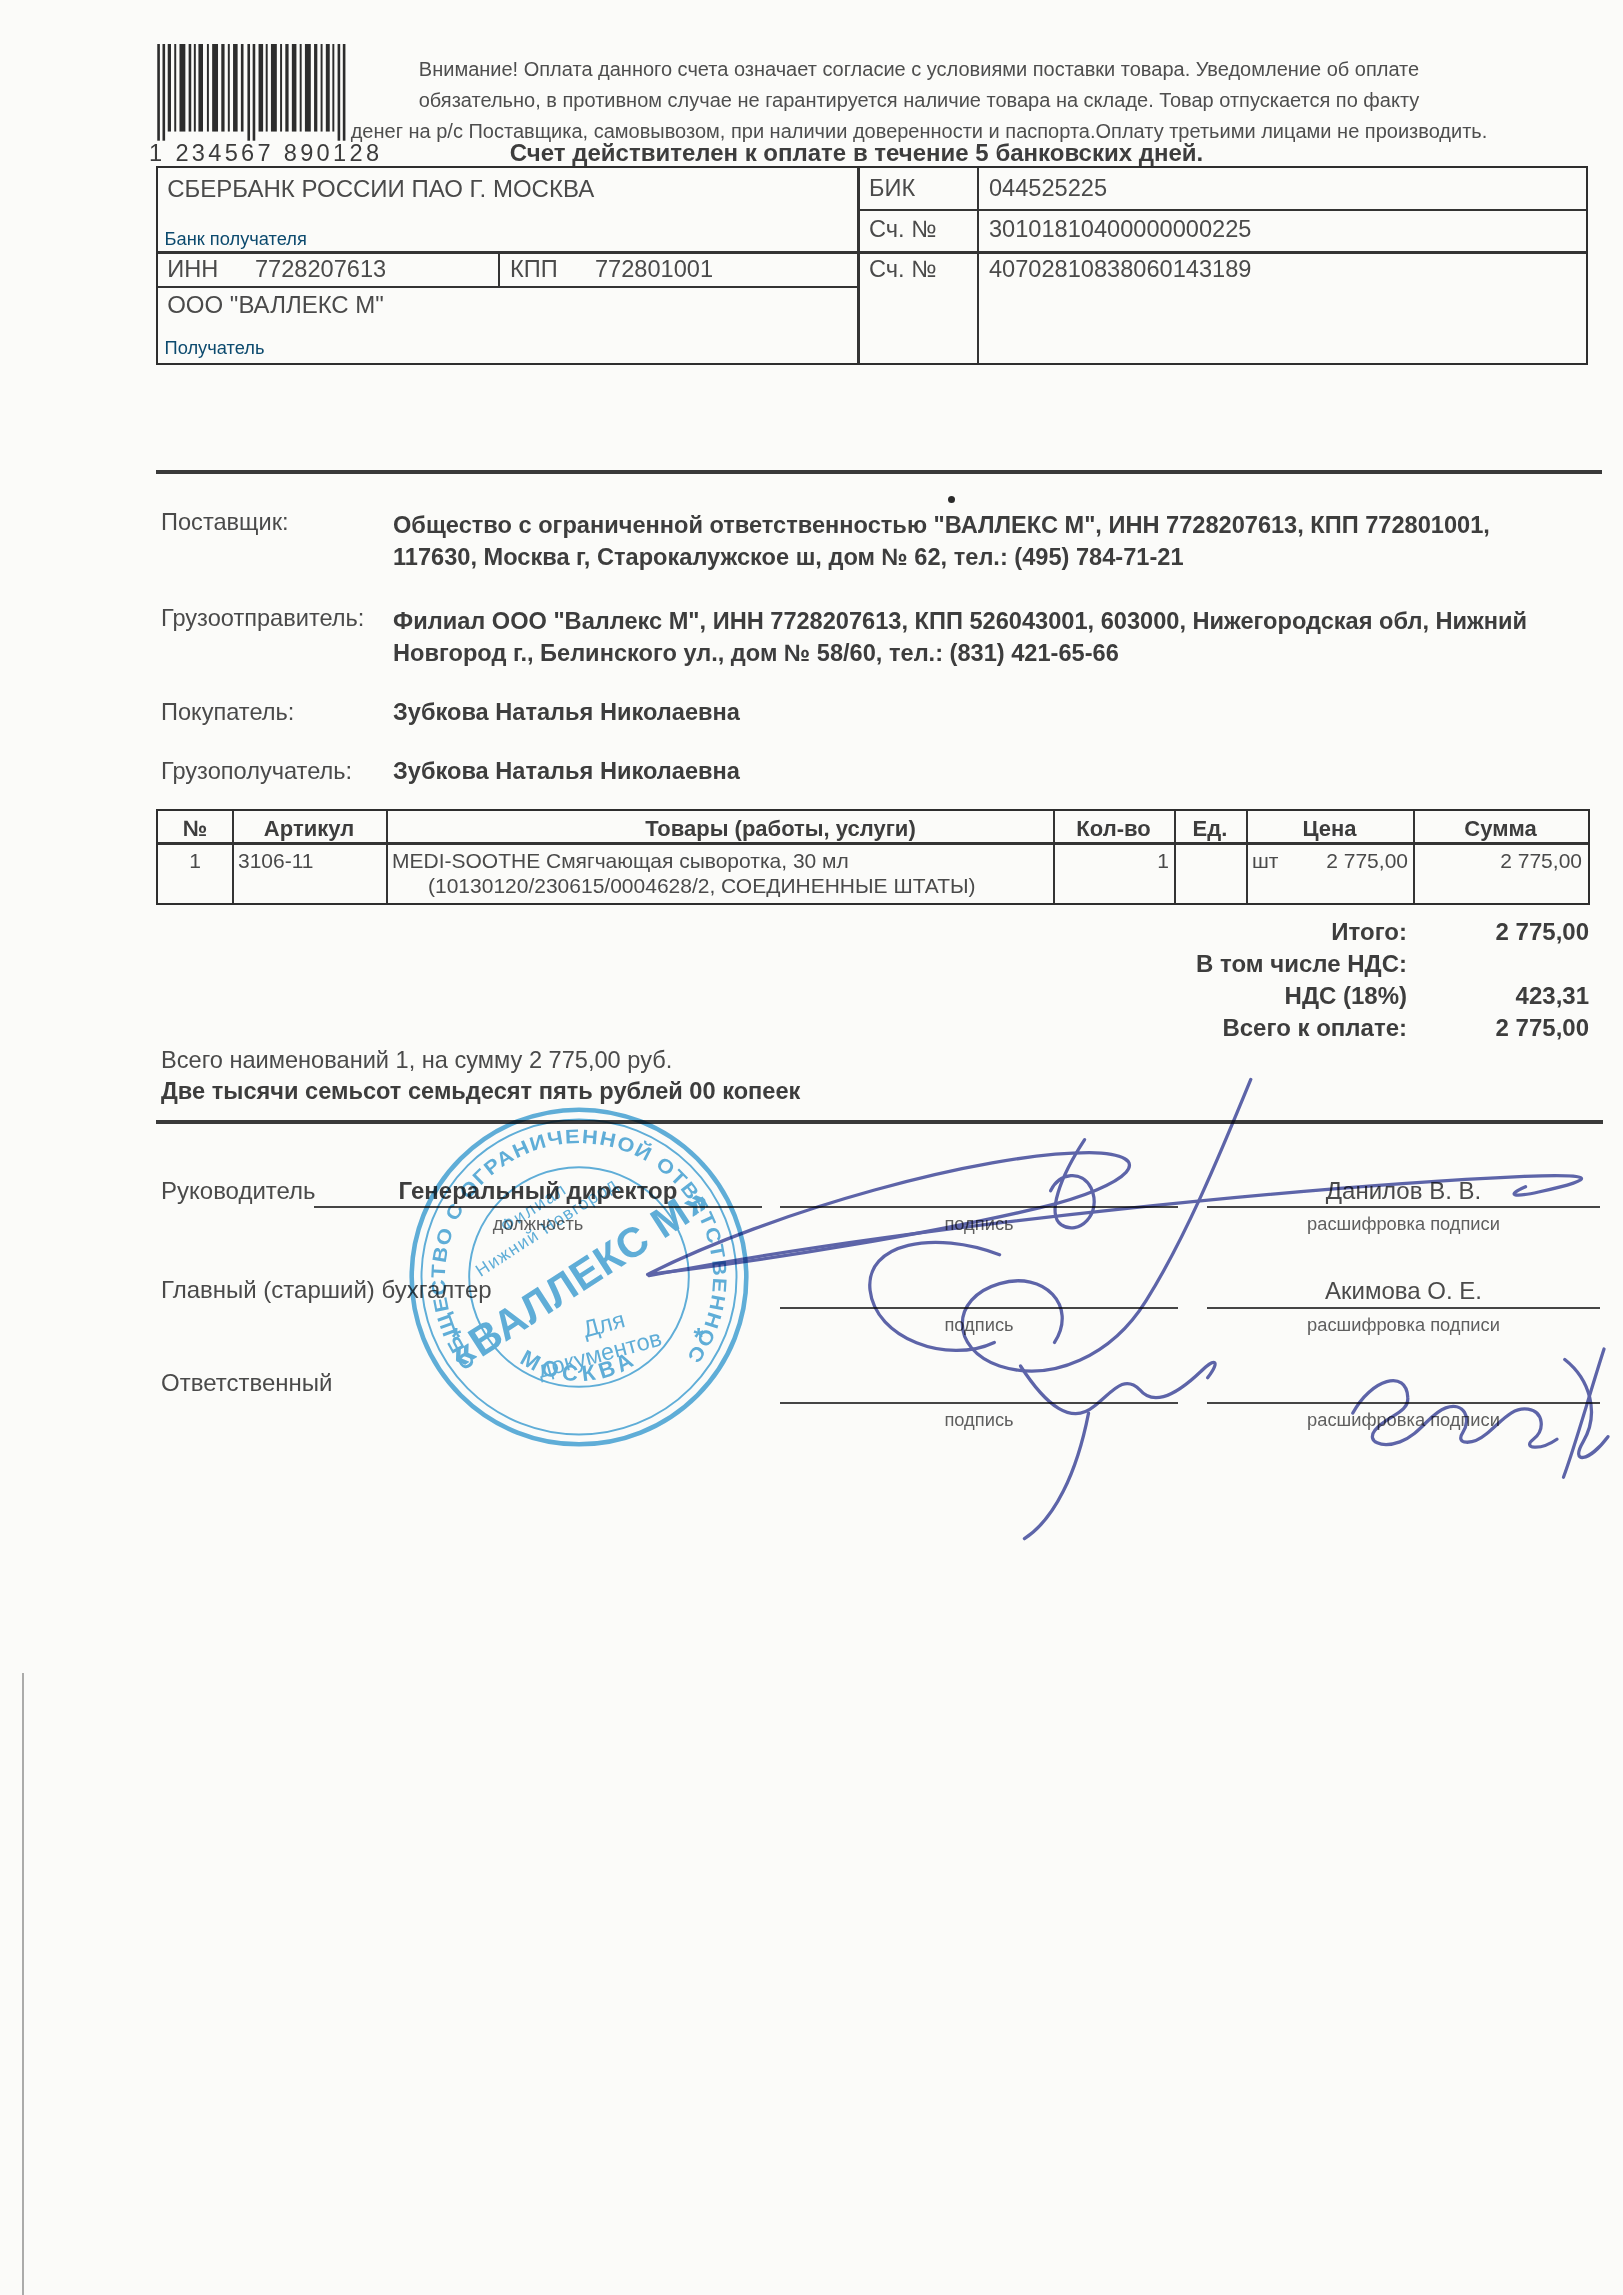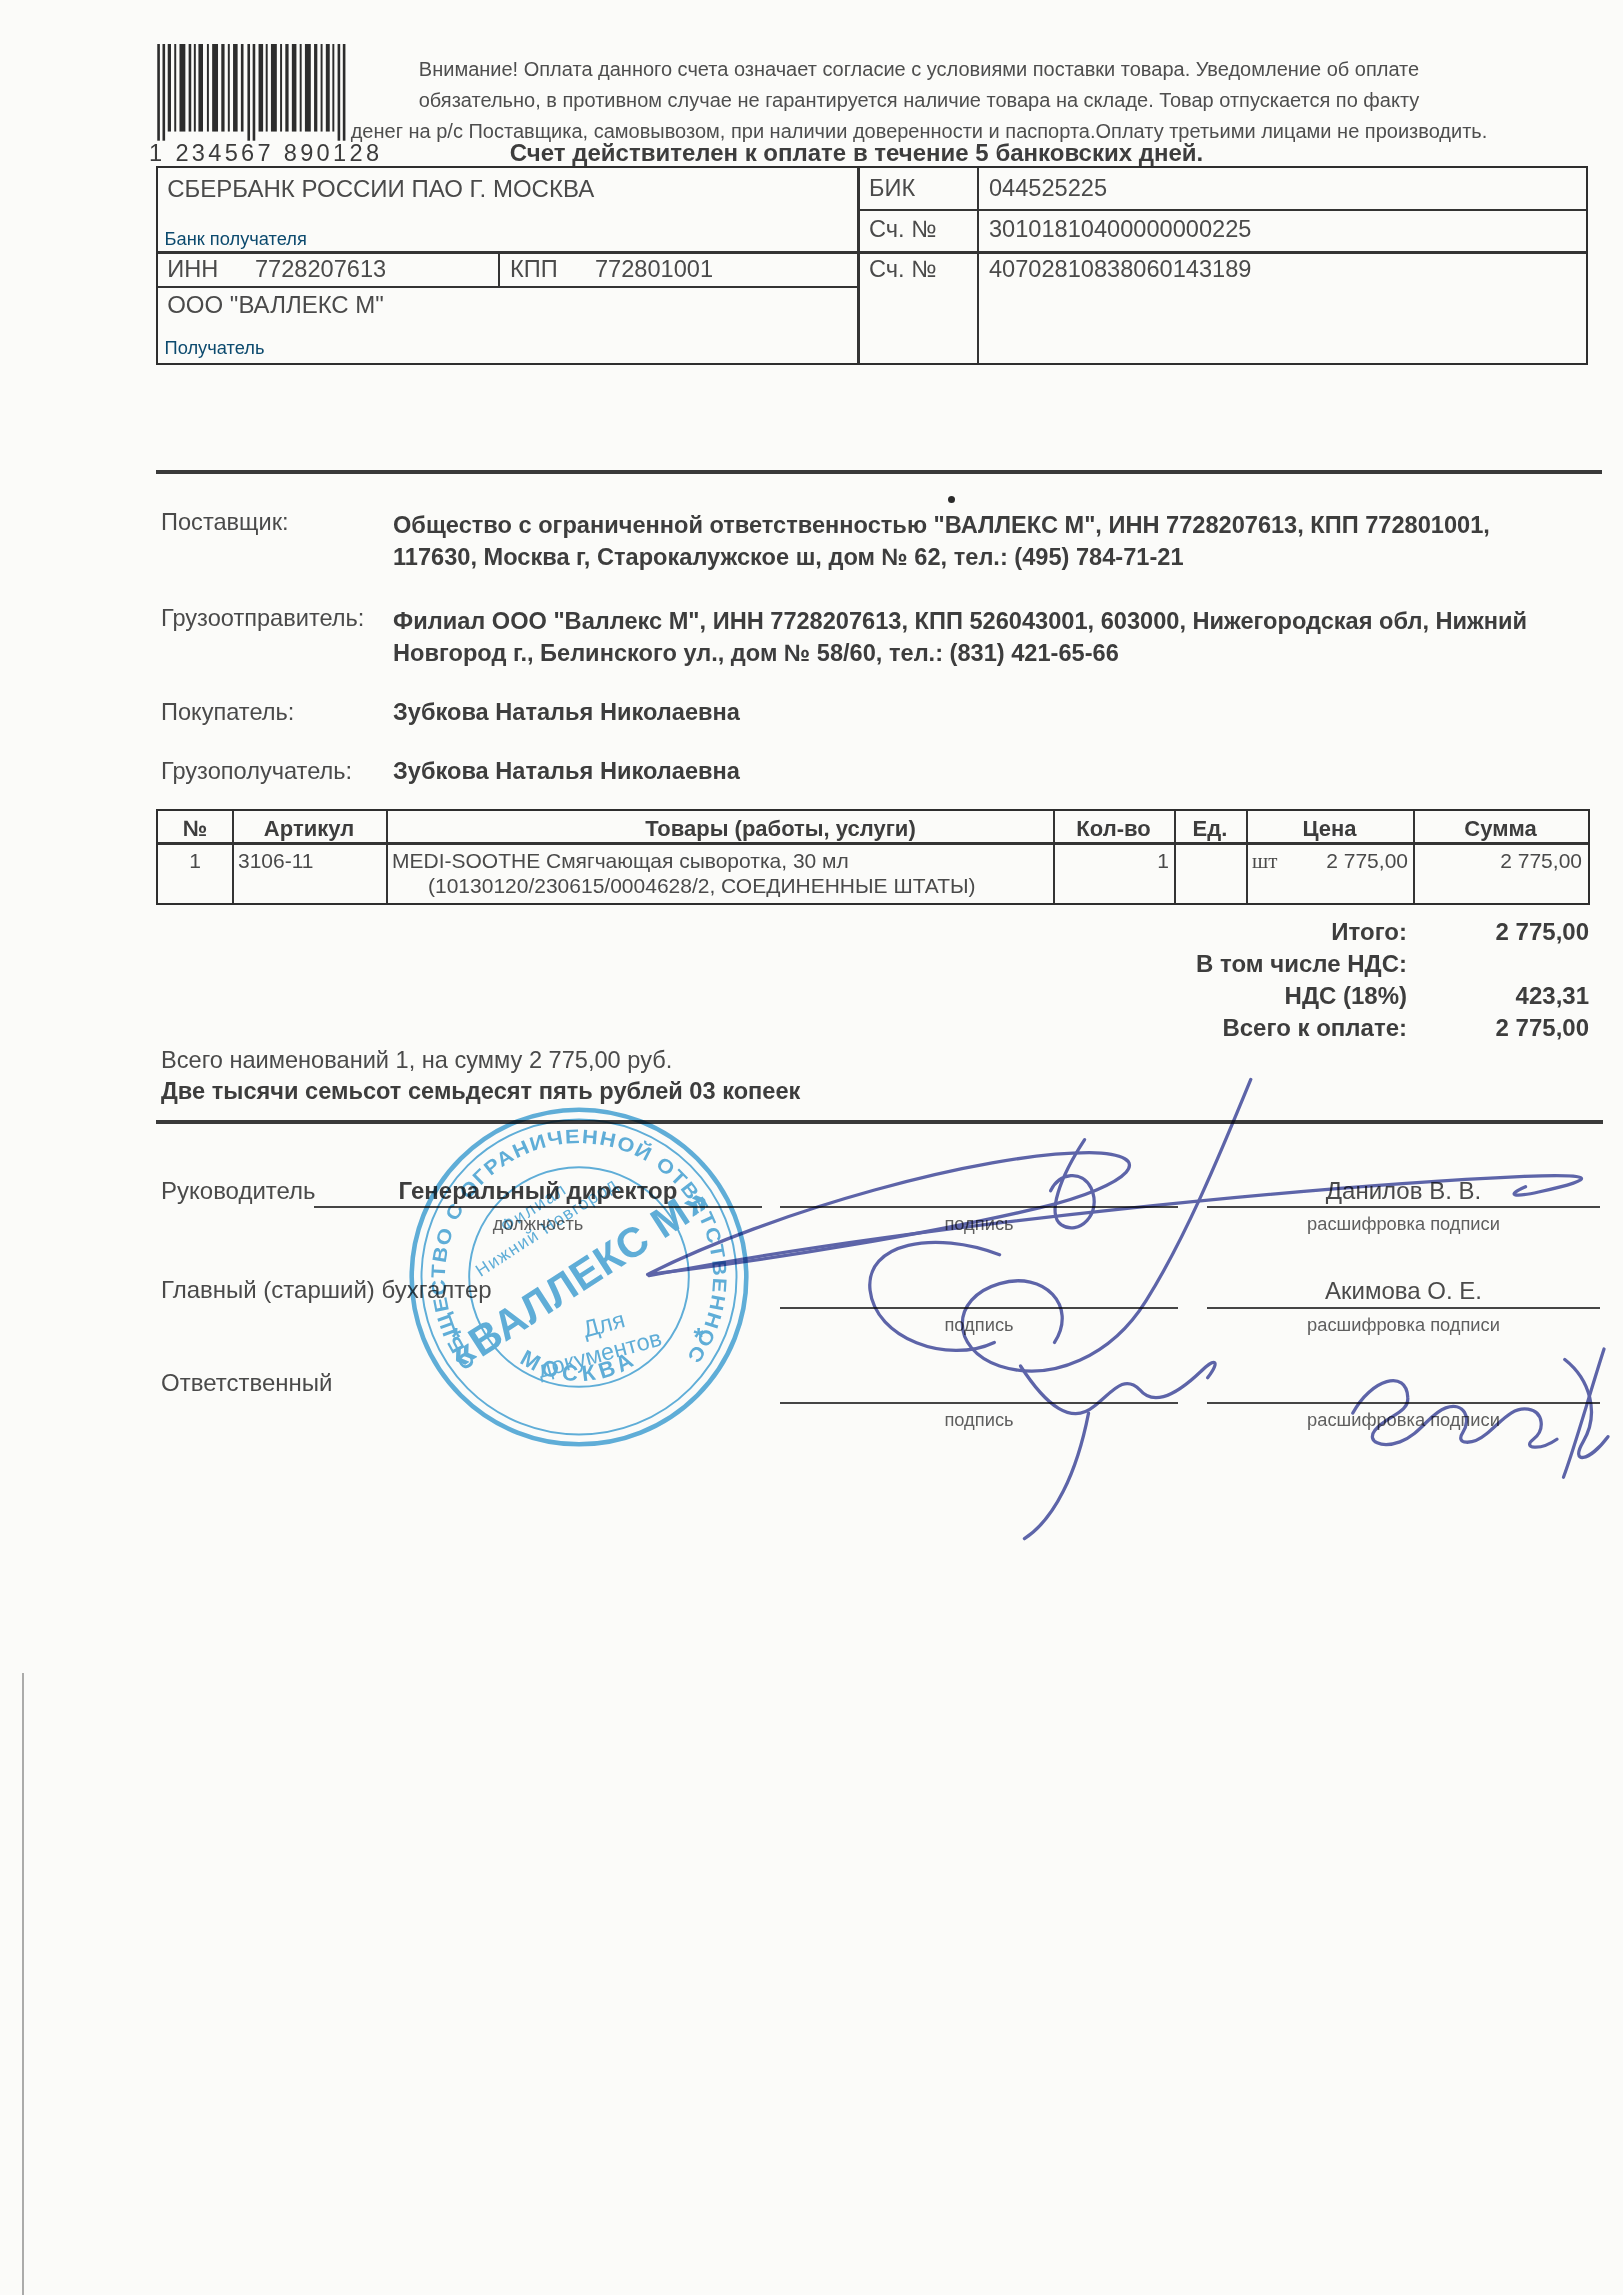--- a/index.html
+++ b/index.html
@@ -138,38 +138,38 @@
     <div class="hdr" style="left:895px;top:4.6px;width:121px;">Кол-во</div>
     <div class="hdr" style="left:1016px;top:4.6px;width:72px;">Ед.</div>
     <div class="hdr" style="left:1088px;top:4.6px;width:167px;">Цена</div>
     <div class="hdr" style="left:1255px;top:4.6px;width:175px;">Сумма</div>
 
     <div class="abs center t scan" style="left:0;top:38px;width:74px;font-size:21px;">1</div>
     <div class="abs t scan" style="left:80px;top:38px;font-size:21px;">3106-11</div>
     <div class="abs t scan" style="left:234px;top:38px;font-size:21px;">MEDI-SOOTHE Смягчающая сыворотка, 30 мл</div>
     <div class="abs t scan" style="left:234px;top:63px;font-size:21px;margin-left:36px;">(10130120/230615/0004628/2, СОЕДИНЕННЫЕ ШТАТЫ)</div>
     <div class="abs right t scan" style="left:895px;top:38px;width:116px;font-size:21px;">1</div>
-    <div class="abs t scan" style="left:1094px;top:38px;font-size:21px;position:absolute;font-family:Liberation Serif, serif;">шт</div>
+    <div class="abs t scan" style="left:1094px;top:38px;font-size:21px;position:absolute;">шт</div>
     <div class="abs right t scan" style="left:1088px;top:38px;width:162px;font-size:21px;">2 775,00</div>
     <div class="abs right t scan" style="left:1255px;top:38px;width:169px;font-size:21px;">2 775,00</div>
   </div>
 
   <div class="abs right t b" style="left:949px;top:918px;width:458px;font-size:24px;">Итого:</div>
   <div class="abs right t b" style="left:1407px;top:918px;width:182px;font-size:24px;">2 775,00</div>
 
   <div class="abs right t b" style="left:949px;top:950px;width:458px;font-size:24px;">В том числе НДС:</div>
 
   <div class="abs right t b" style="left:949px;top:982px;width:458px;font-size:24px;">НДС (18%)</div>
   <div class="abs right t b" style="left:1407px;top:982px;width:182px;font-size:24px;">423,31</div>
 
   <div class="abs right t b" style="left:949px;top:1014px;width:458px;font-size:24px;">Всего к оплате:</div>
   <div class="abs right t b" style="left:1407px;top:1014px;width:182px;font-size:24px;">2 775,00</div>
 
   <div class="abs t scan" style="left:161px;top:1047px;font-size:23.6px;">Всего наименований 1, на сумму 2 775,00 руб.</div>
-  <div class="abs t b" style="left:161px;top:1078px;font-size:23.6px;">Две тысячи семьсот семьдесят пять рублей 03 копеек</div>
+  <div class="abs t b" style="left:161px;top:1078px;font-size:23.6px;">Две тысячи семьсот семьдесят пять рублей 00 копеек</div>
 
   <div class="line" style="left:156px;top:1120px;width:1447px;height:3.9px;"></div>
 
   <div class="abs t scan" style="left:161px;top:1177px;font-size:24px;">Руководитель</div>
   <div class="abs center t b" style="left:314px;top:1177px;width:448px;font-size:24px;">Генеральный директор</div>
   <div class="sigline" style="left:314px;top:1206px;width:448px;"></div>
   <div class="underline-cap" style="left:314px;top:1213px;width:448px;">должность</div>
   <div class="sigline" style="left:780px;top:1206px;width:398px;"></div>
   <div class="underline-cap" style="left:780px;top:1213px;width:398px;">подпись</div>
   <div class="abs center t scan" style="left:1207px;top:1177px;width:393px;font-size:24px;">Данилов В. В.</div>

